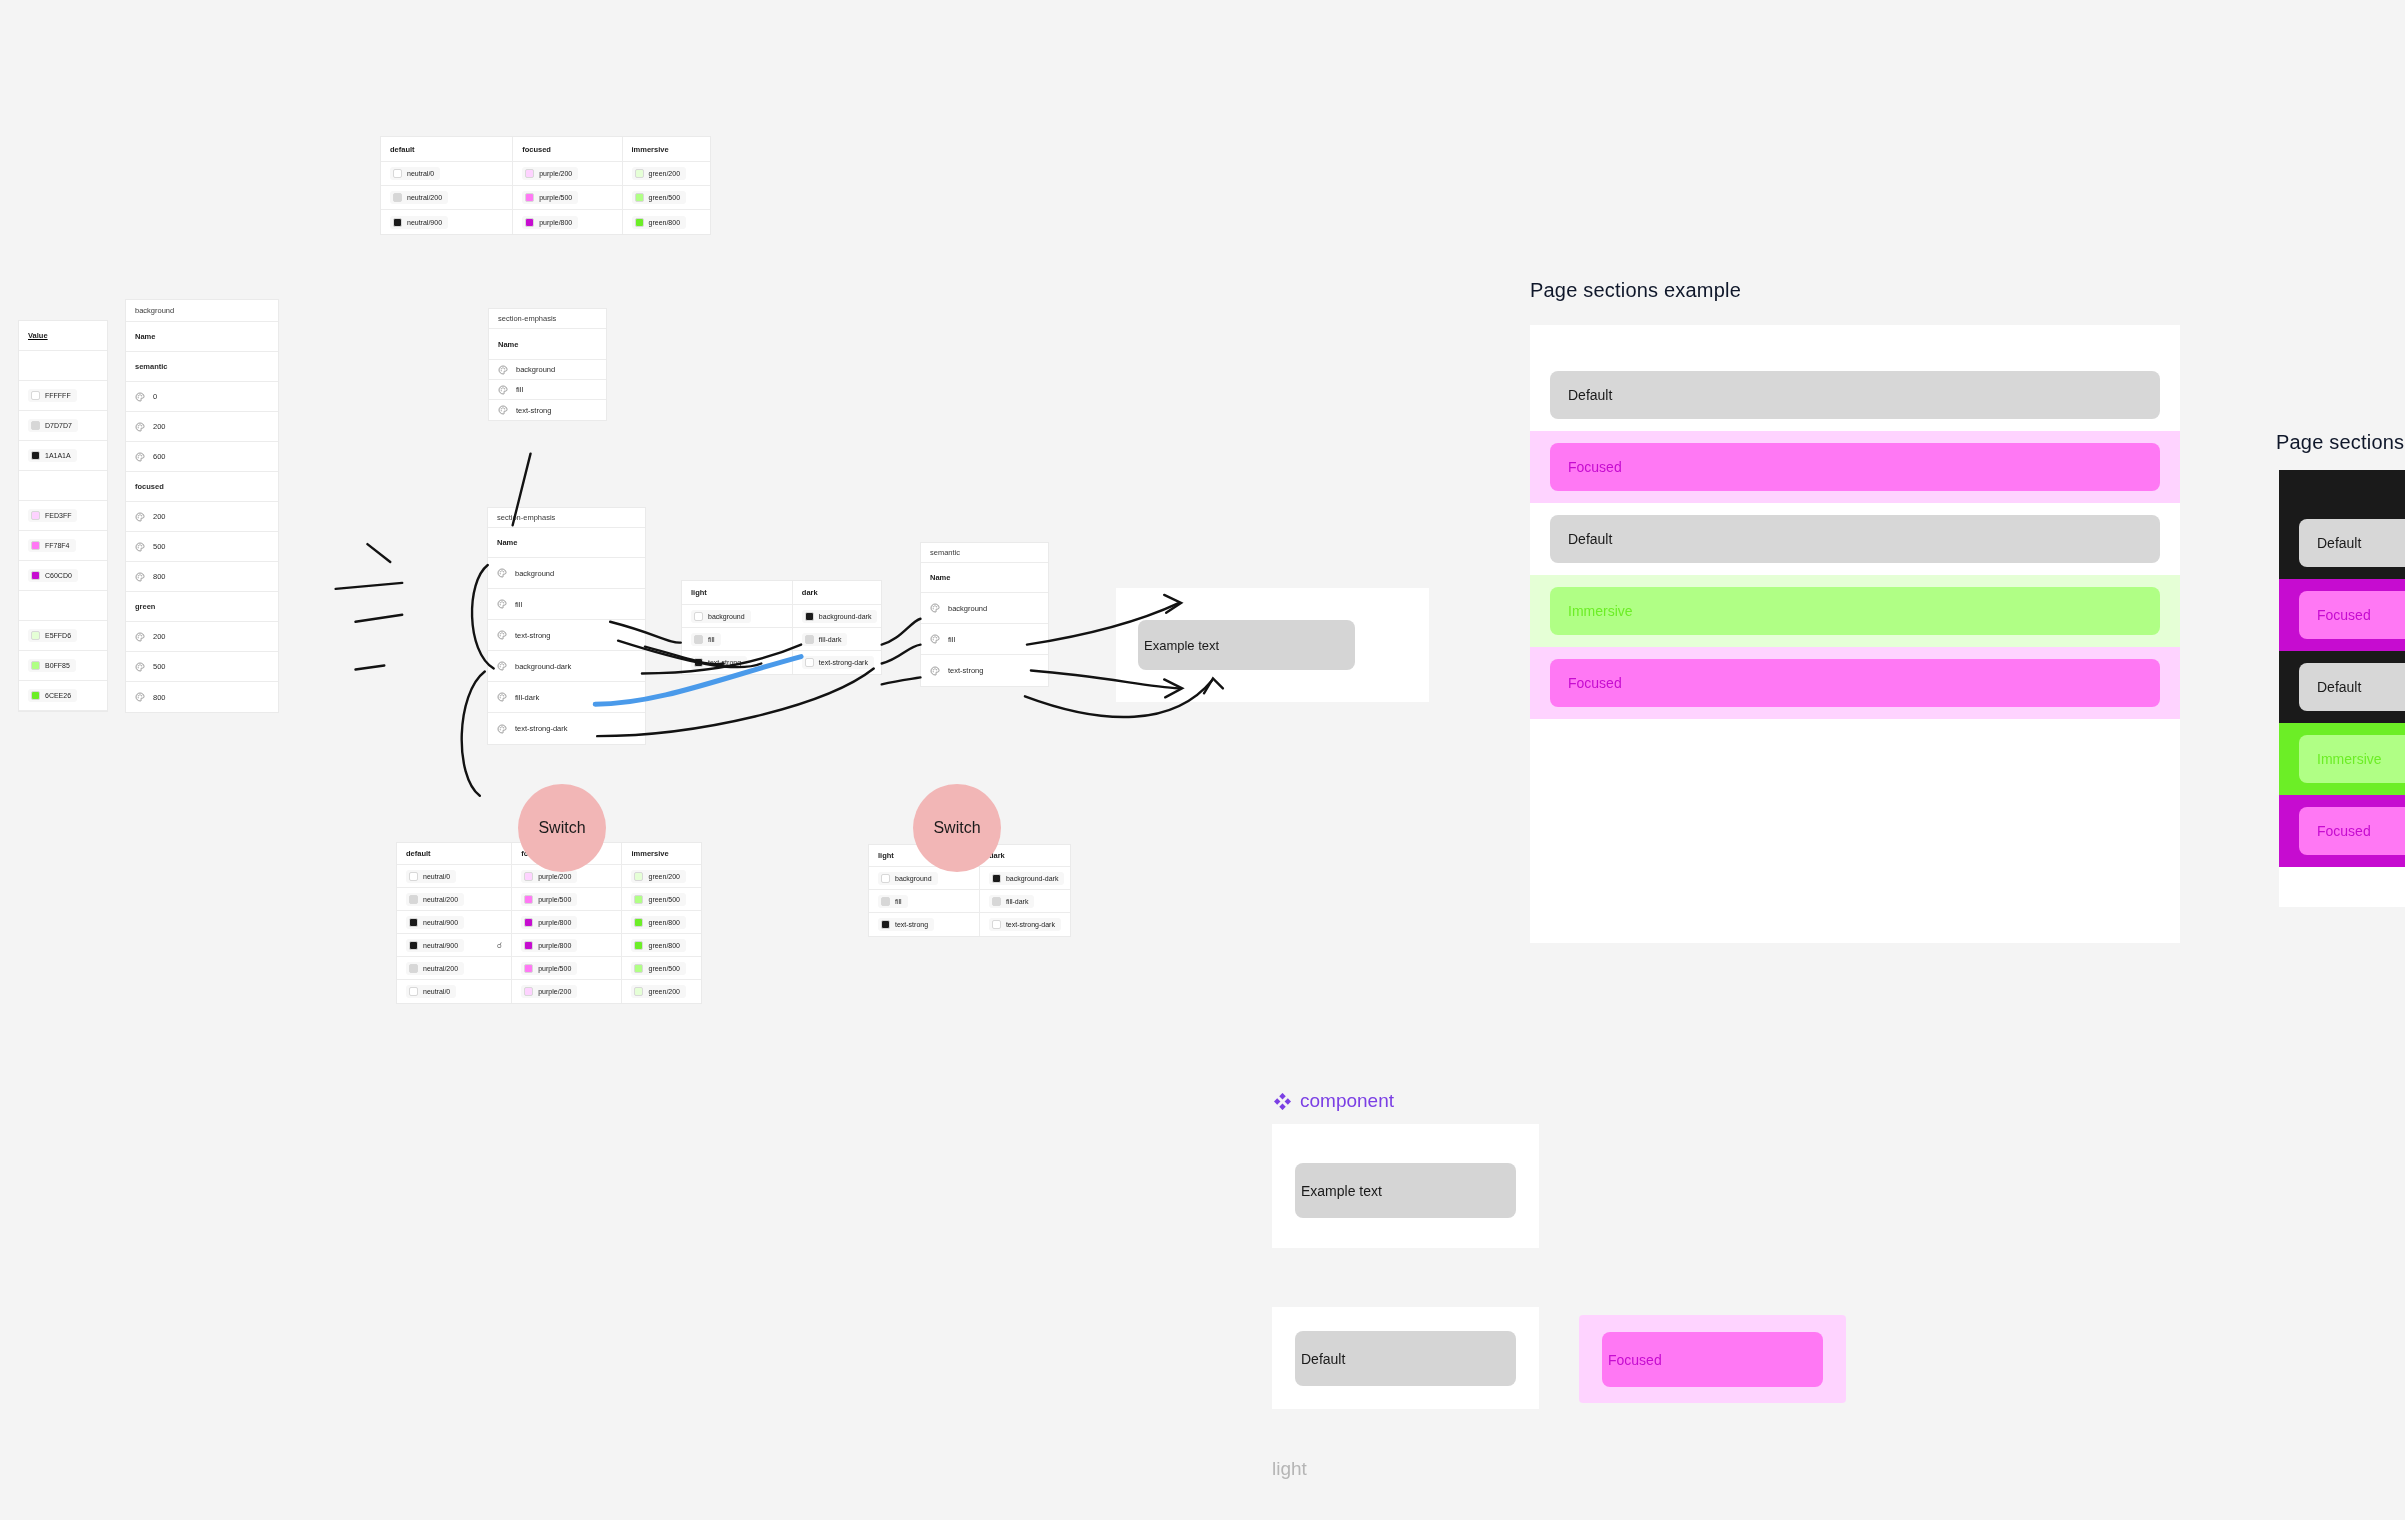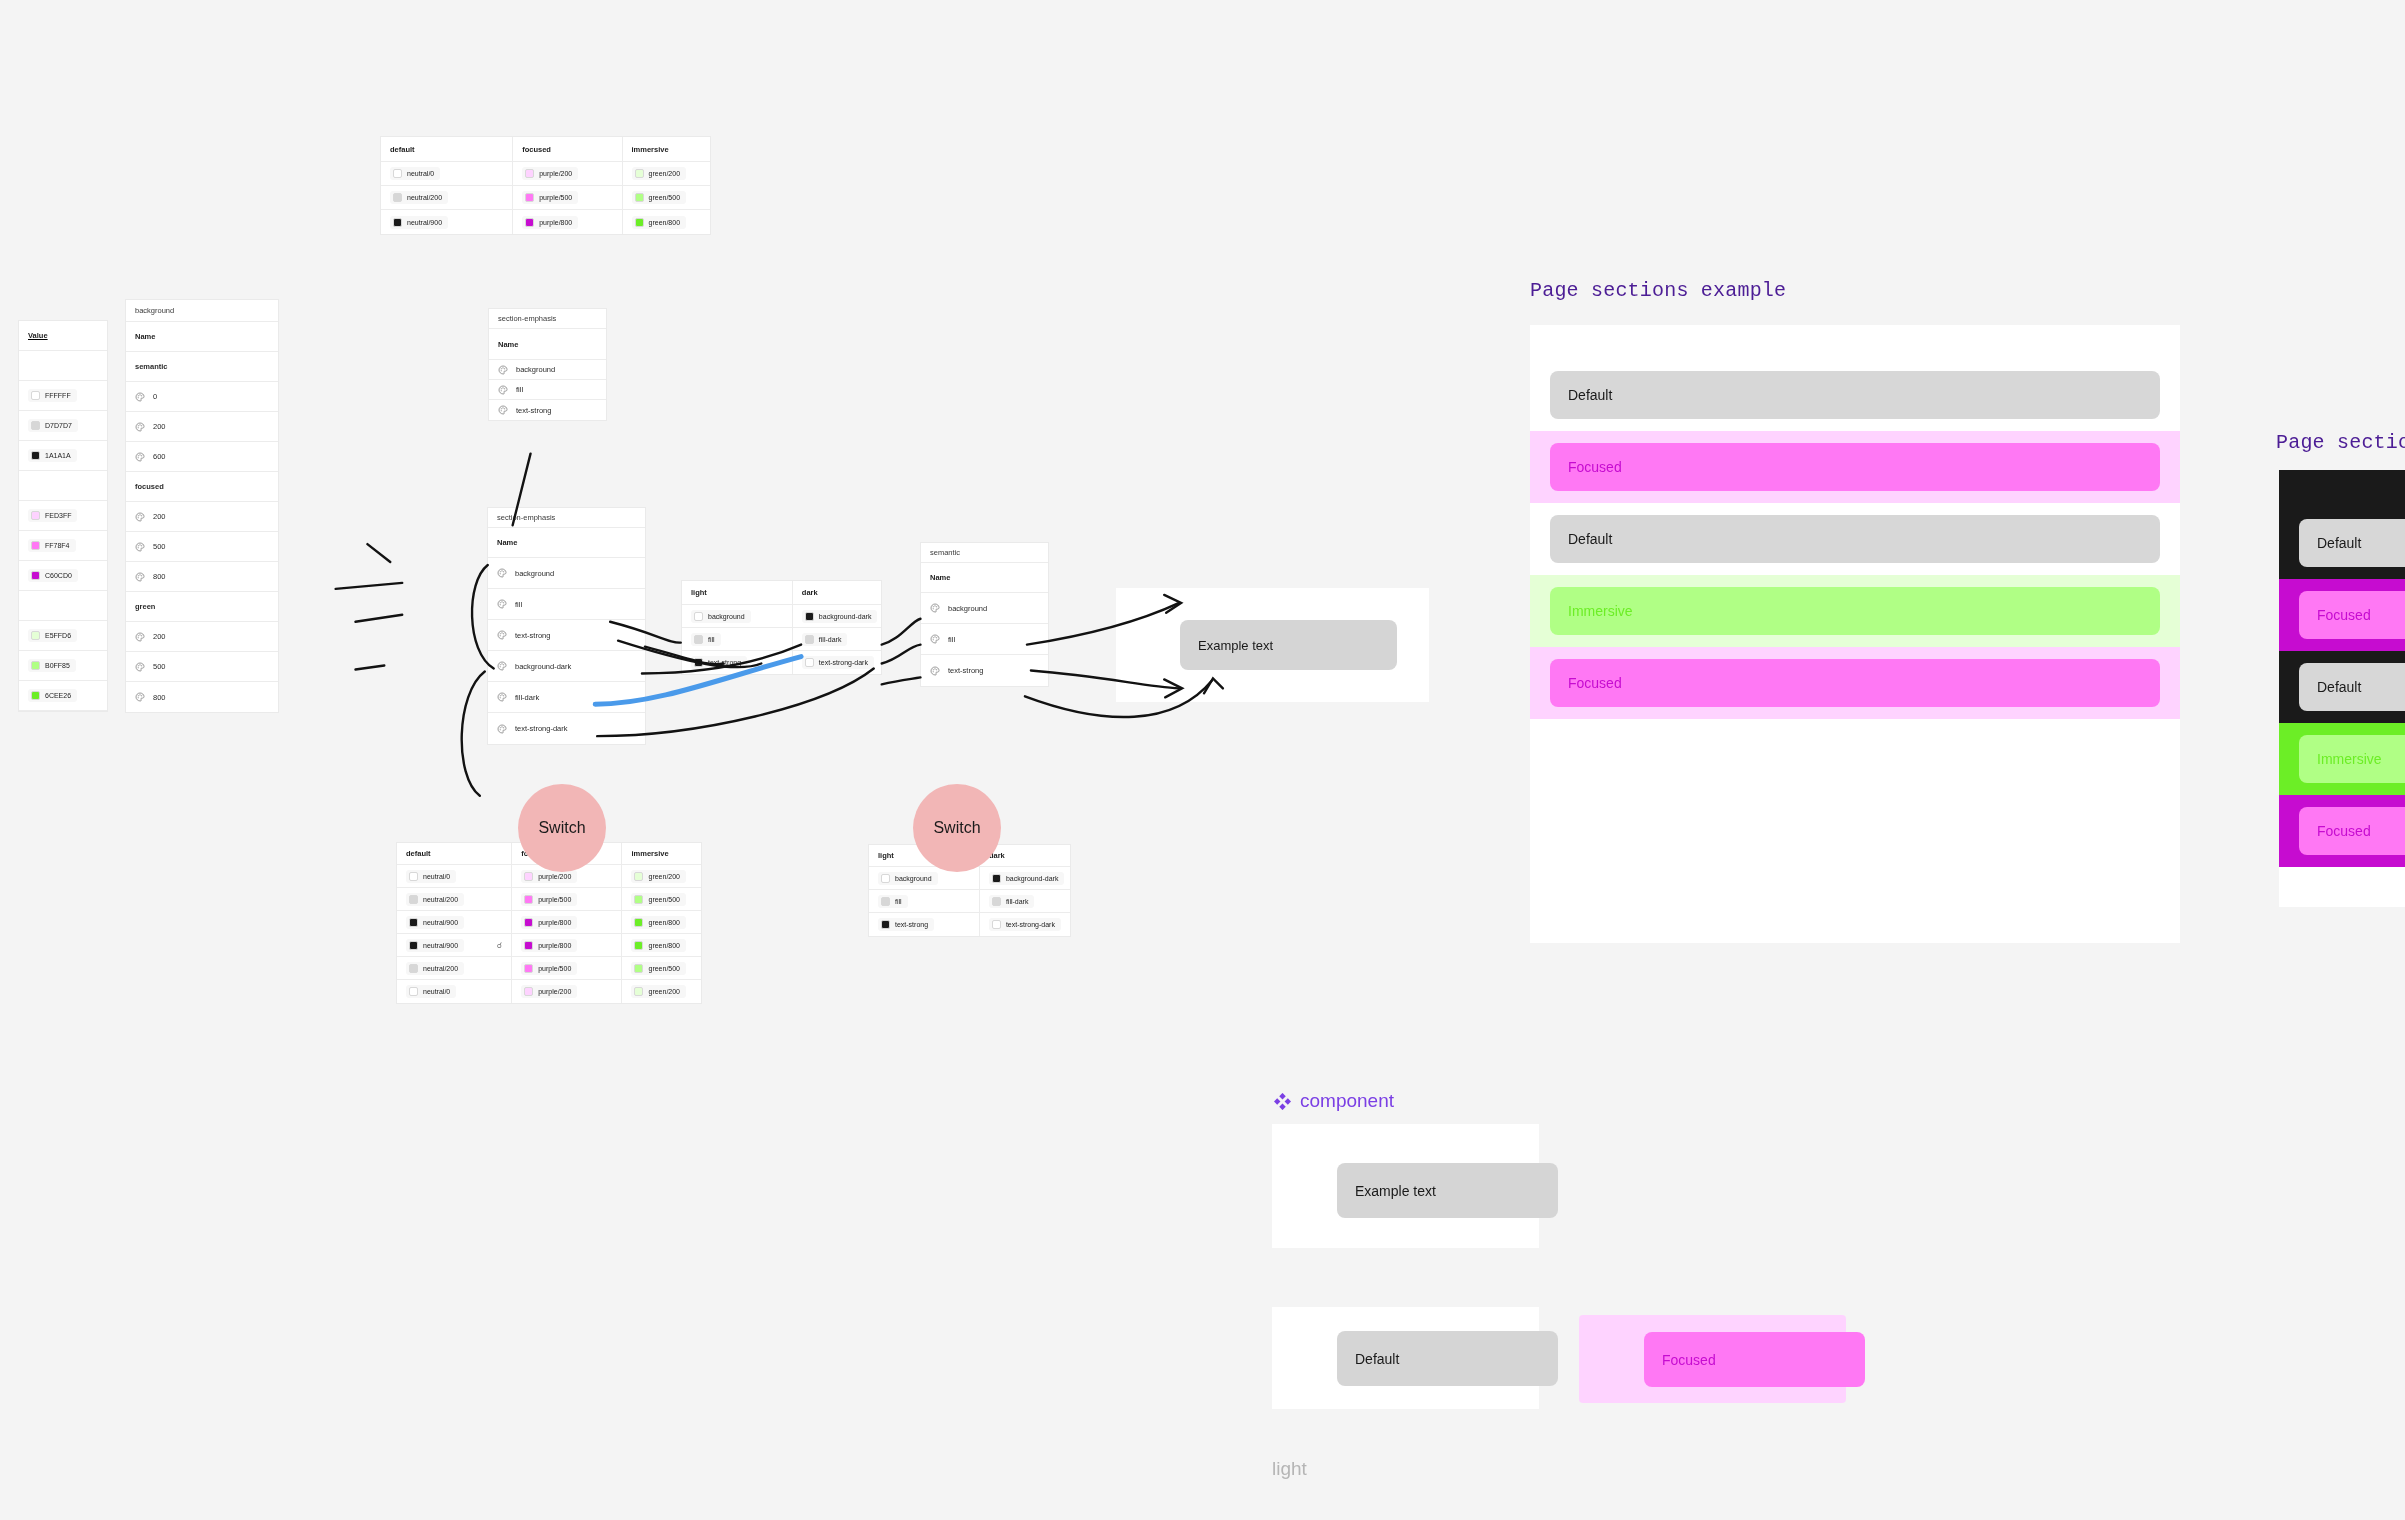--- a/index.html
+++ b/index.html
@@ -50,37 +50,37 @@
     width: 9px; height: 9px; border-radius: 2px;
     border: 1px solid #d8d8d8;
     flex: 0 0 auto;
   }
 
   
   .palette { width: 10px; height: 10px; flex:0 0 auto; opacity:.85; }
 
   
   .sections-title {
-    font-size: 20px; color: #4c1d95; font-weight: 400; letter-spacing: 0.2px; font-family: Liberation Mono, monospace;
+    font-size: 20px; color: #0f172a; font-weight: 400; letter-spacing: 0.2px;
   }
   .panel { background:#ffffff; }
   .band { display:flex; align-items:center; }
   .inner {
     margin: 0 20px; height: 48px; border-radius: 8px;
     display:flex; align-items:center; padding-left: 18px;
     font-size: 14px;
   }
 
   
   .comp-label { display:flex; align-items:center; gap:9px; }
   .comp-label .txt { font-size: 19px; color: #7b3fe4; }
   .card { background:#fff; }
   .gbox {
     background:#d5d5d5; border-radius:8px; display:flex; align-items:center;
-    padding-left:18px; font-size:14px; color:#1a1a1a;margin-left:42px;
+    padding-left:6px; font-size:14px; color:#1a1a1a;
   }
   .lightlabel { font-size: 19px; color:#b5b5b5; }
 
   svg.ink { position:absolute; overflow:visible; pointer-events:none; }
 </style>
 </head>
 <body>
 
 <div class="abs tbl" style="left:380px; top:136px; width:331px;">
   <div class="trow hdr" style="height:25px;">

